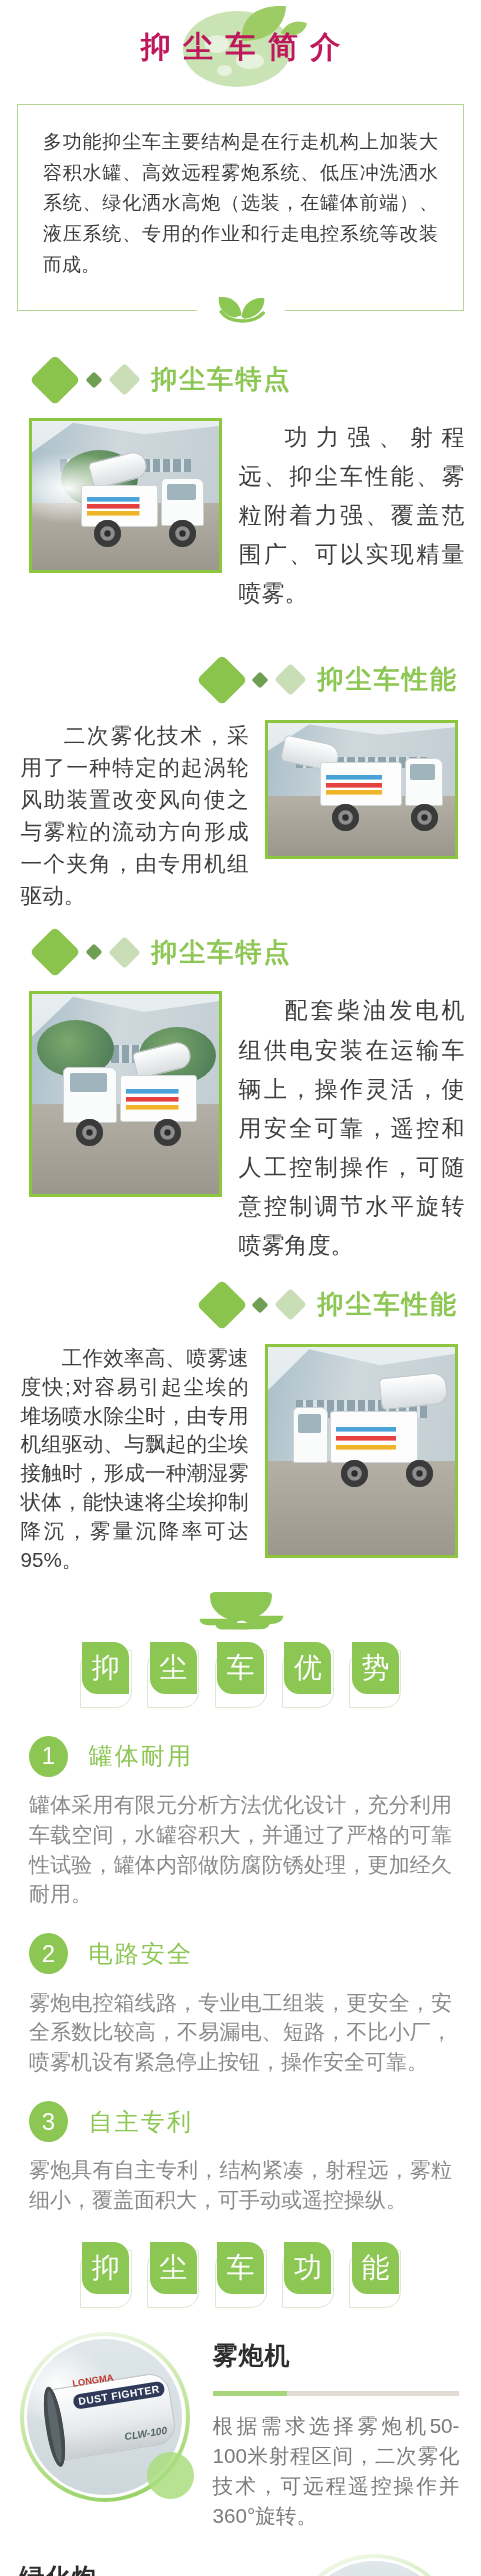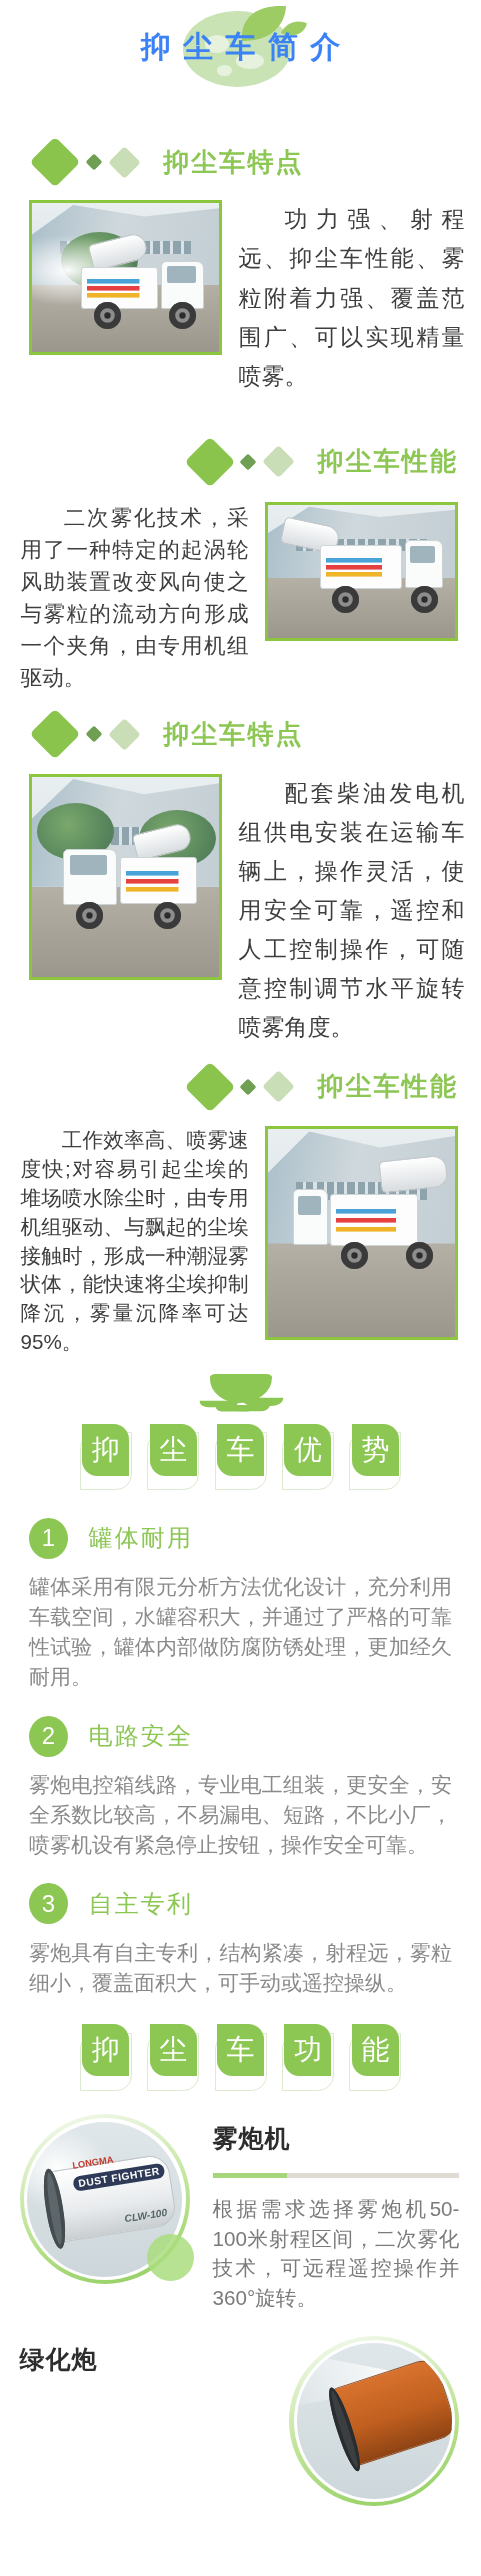--- a/index.html
+++ b/index.html
@@ -9,35 +9,35 @@
 
   
   .hero { position:relative; height:93px; }
   .hero-logo { position:absolute; left:50%; top:4.1px; transform:translateX(-52%); width:129px; height:85px; }
   .hero-circle { position:absolute; left:9.3px; top:7.2px; width:108px; height:76px; border-radius:50%; background:#a8d287; opacity:.62; }
   .hero-speck1,.hero-speck2,.hero-speck3 { position:absolute; background:#fff; opacity:.55; border-radius:50%; }
   .hero-speck1 { left:31px; top:31px; width:24px; height:17.5px; }
   .hero-speck2 { left:62px; top:49px; width:28px; height:15.5px; }
   .hero-speck3 { left:43px; top:61px; width:15.5px; height:11.3px; }
   .hero-leaves { position:absolute; left:36px; top:-3.1px; }
-  .hero-title { position:absolute; left:0; right:0; top:27px; text-align:center; font-size:30px; font-weight:bold; color:#3b82f6; letter-spacing:12.4px; padding-left:12.4px; }
+  .hero-title { position:absolute; left:0; right:0; top:27px; text-align:center; font-size:30px; font-weight:bold; color:#be185d; letter-spacing:12.4px; padding-left:12.4px; }
 
   
   .intro { position:relative; margin:11.3px 17px 0; border:1.5px solid #b2d693; padding:21.6px 25px 29px; }
   .intro p { font-size:19px; line-height:1.62; color:#3b3b3b; text-align:justify; }
   .intro-leaf { position:absolute; left:50%; bottom:-24px; transform:translateX(-50%); width:88px; height:49px; background:#fff; display:flex; align-items:center; justify-content:center; }
 
   
   .sec-hdr { display:flex; align-items:center; height:52px; margin-left:29px; margin-right:23px; }
   .sec-hdr.right { justify-content:flex-end; }
   .d { display:inline-block; transform:rotate(45deg); flex:0 0 auto; }
   .d-big { width:36px; height:36px; background:#8bc44c; border-radius:5.2px; margin:0 8.2px; }
   .d-small { width:12px; height:12px; background:#6f9f53; border-radius:2.1px; margin:0 6.2px; }
   .d-light { width:23px; height:23px; background:#c9ddb6; border-radius:3.6px; margin:0 7.2px; }
-  .sec-title { font-size:26px; font-weight:bold; color:#8cc653; letter-spacing:2.1px; margin-left:20px; white-space:nowrap; }
+  .sec-title { font-size:26px; font-weight:bold; color:#8cc653; letter-spacing:2.1px; margin-left:8px; white-space:nowrap; }
 
   
   .feat { display:flex; gap:16.5px; margin-left:29px; margin-right:16.5px; align-items:flex-start; }
   .feat.rev { flex-direction:row-reverse; margin-left:20.6px; margin-right:23px; }
   .photo { flex:0 0 193px; border:3.1px solid #8cc63e; overflow:hidden; }
   .h300 { height:155px; } .h270 { height:139px; } .h400 { height:206px; } .h415 { height:214px; }
   .feat .txt { flex:1; color:#3e3e3e; text-align:justify; }
   .feat .txt p { text-indent:2em; }
   .t44 p { font-size:23px; line-height:1.70; }
   .t42 p { font-size:21.6px; line-height:1.48; }
@@ -139,20 +139,30 @@
       <div class="hero-speck2"></div>
       <div class="hero-speck3"></div>
       <svg class="hero-leaves" width="98" height="44" viewBox="0 0 190 86">
         <path d="M62 78 C58 32 92 6 148 10 C146 52 112 80 62 78 Z" fill="#9ccc63"></path>
         <path d="M138 62 C150 40 172 36 189 44 C183 66 158 74 138 62 Z" fill="#9ccc63"></path>
       </svg>
     </div>
     <div class="hero-title">抑尘车简介</div>
   </div>
 
+  <div class="intro">
+    <p>多功能抑尘车主要结构是在行走机构上加装大容积水罐、高效远程雾炮系统、低压冲洗洒水系统、绿化洒水高炮（选装，在罐体前端）、液压系统、专用的作业和行走电控系统等改装而成。</p>
+    <div class="intro-leaf">
+      <svg width="57" height="40" viewBox="0 0 100 70">
+        <path d="M40 50 C20 46 10 32 12 14 C36 12 50 26 52 46 Z" fill="#8cc653"></path>
+        <path d="M52 48 C54 26 72 14 92 16 C92 38 76 50 56 52 Z" fill="#8cc653"></path>
+        <path d="M16 40 C30 60 72 62 90 42" stroke="#8cc653" stroke-width="6" fill="none" stroke-linecap="round"></path>
+      </svg>
+    </div>
+  </div>
 
   <div class="sec-hdr gap8">
     <span class="d d-big"></span>
     <span class="d d-small"></span>
     <span class="d d-light"></span>
     <span class="sec-title">抑尘车特点</span>
   </div>
 
   <div class="feat mtA">
     <div class="photo h300">

